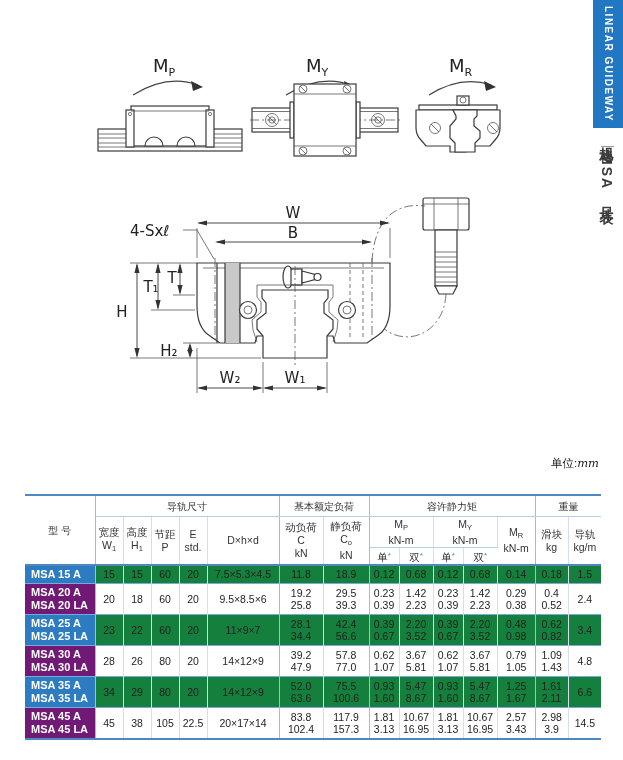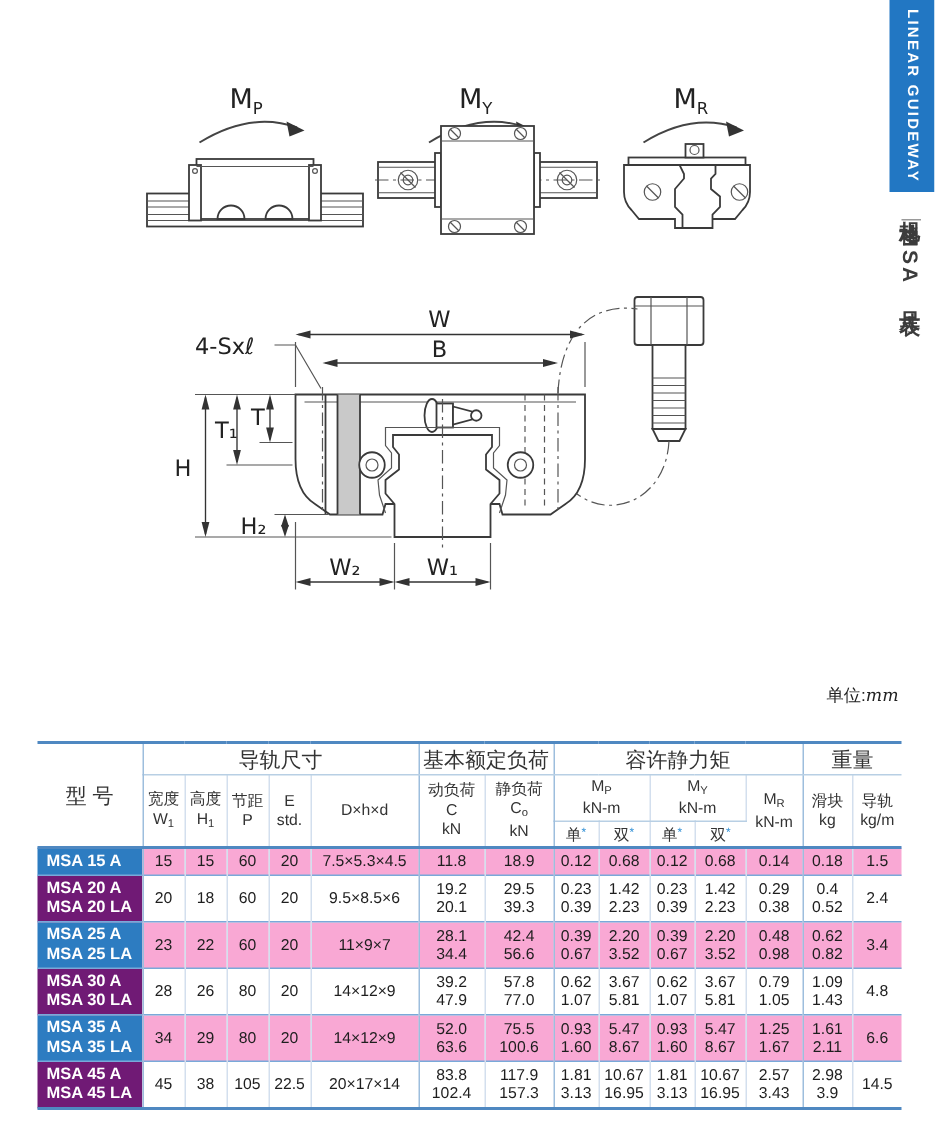--- a/index.html
+++ b/index.html
@@ -47,31 +47,31 @@
     position:absolute;left:25px;top:494px;width:576px;
     border-collapse:collapse;table-layout:fixed;
     border-top:2px solid #4f88c1;border-bottom:2px solid #4f88c1;
   }
   .spec th,.spec td{padding:0;text-align:center;vertical-align:middle;
     border-right:1px solid #d3dfee;}
   .spec th:last-child,.spec td:last-child{border-right:none;}
   .spec .gsep{border-right:1px solid #9dbedd;}
   .spec thead{border-bottom:2px solid #4f88c1;}
   .spec thead th{font-weight:normal;font-size:10.5px;color:#333;background:#fff;line-height:13px;}
-  .spec thead tr.h1 th{height:20px;font-size:14px;}
+  .spec thead tr.h1 th{height:20px;font-size:10px;}
   .spec thead tr.h1 th.grp{border-bottom:1px solid #b8cfe4;}
   .spec thead tr.h2 th{height:30px;}
   .spec thead tr.h3 th{height:16px;}
   .spec thead th.hb{border-bottom:1px solid #b8cfe4;}
   .spec sub{font-size:7.5px;vertical-align:-2px;}
   .spec sup.star{color:#2f8fd6;font-size:8px;vertical-align:3px;}
   .spec tbody td{font-size:10.5px;line-height:12.5px;color:#1e1e1e;padding:2px 0;}
   .spec tbody tr{border-top:1.5px solid #79a9d9;}
   .spec tbody tr:first-child{border-top:none;}
-  .spec tbody tr.blue td{background:#f9a8d4;}
+  .spec tbody tr.blue td{background:#15803d;}
   .spec tbody tr.gray td{background:#ffffff;}
   .spec tbody td.model{text-align:left;padding-left:6px;color:#fff;font-weight:bold;font-size:11px;line-height:13px;}
   .spec tbody tr.blue td.model{background:#2d7cc1;}
   .spec tbody tr.gray td.model{background:#701a75;}
 </style>
 </head>
 <body>
 
 <div class="banner">
   <span>LINEAR GUIDEWAY</span>
@@ -396,21 +396,21 @@
           <div>MSA 20 A</div>
           <div>MSA 20 LA</div>
         </td>
         <td>20</td>
         <td>18</td>
         <td>60</td>
         <td>20</td>
         <td class="gsep">9.5×8.5×6</td>
         <td>
           <div>19.2</div>
-          <div>20.1</div>
+          <div>25.8</div>
         </td>
         <td class="gsep">
           <div>29.5</div>
           <div>39.3</div>
         </td>
         <td>
           <div>0.23</div>
           <div>0.39</div>
         </td>
         <td>

